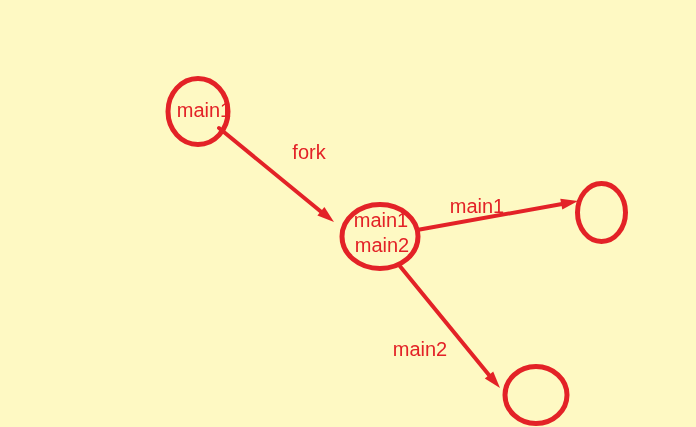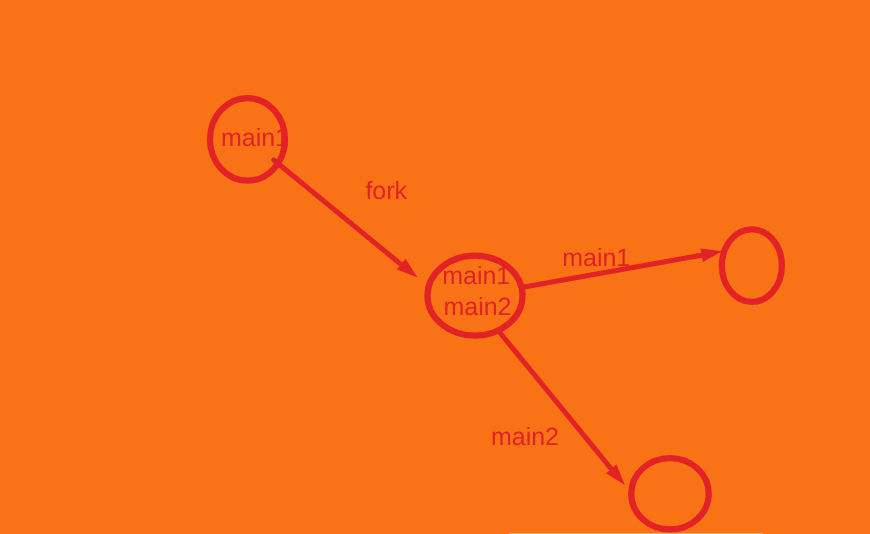--- a/index.html
+++ b/index.html
@@ -4,21 +4,21 @@
 <style>
   html, body {
     margin: 0;
     padding: 0;
     background: #ffffff;
   }
   .stage {
     position: relative;
     width: 696px;
     height: 427px;
-    background: #f97316;
+    background: #fef9c3;
     overflow: hidden;
   }
   svg {
     display: block;
   }
   .node-circle {
     fill: none;
     stroke: #e32227;
     stroke-width: 5;
   }

